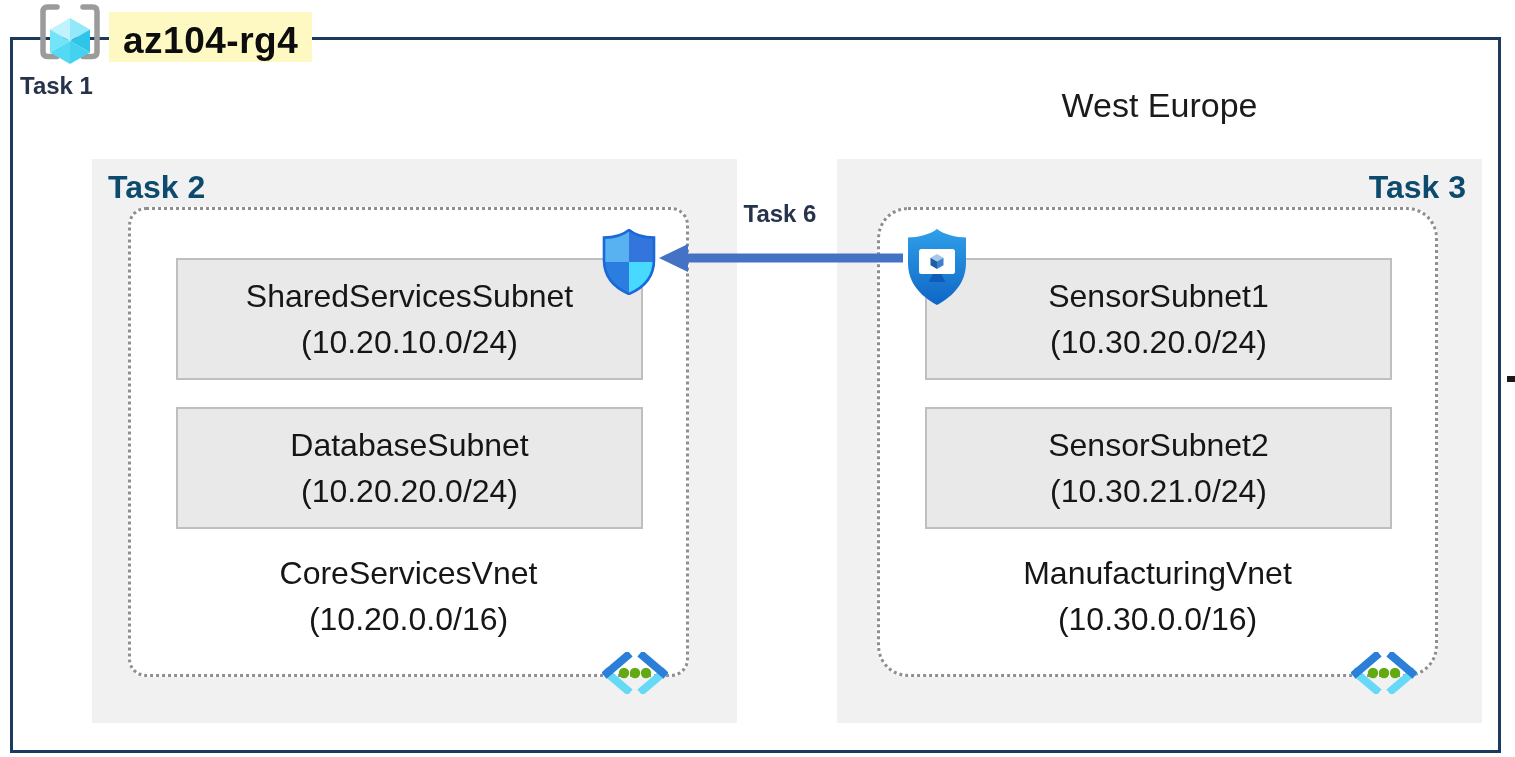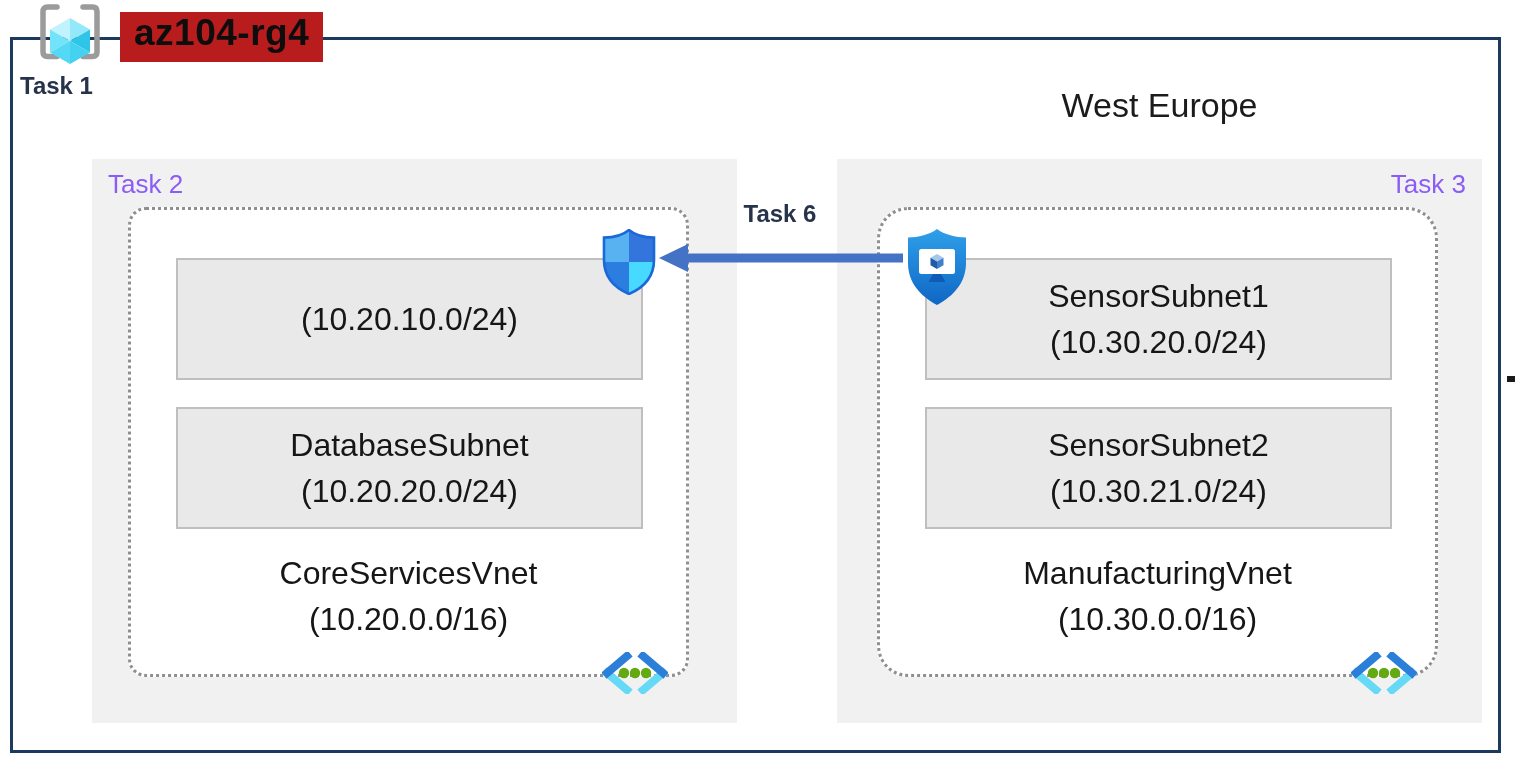--- a/index.html
+++ b/index.html
@@ -6,35 +6,35 @@
   #canvas{
     position:relative;width:1515px;height:757px;background:#ffffff;overflow:hidden;
     font-family:"Liberation Sans", sans-serif;color:#161616;
   }
   
   .outer-border{
     position:absolute;left:10px;top:37px;width:1491px;height:716px;
     border:3px solid #1c3a5e;box-sizing:border-box;z-index:1;background:transparent;
   }
   .rg-header{
-    position:absolute;left:120px;top:12px;height:50px;z-index:3;
-    background:#b91c1c;padding:0 14px;display:flex;align-items:flex-start;
+    position:absolute;left:109px;top:12px;height:50px;z-index:3;
+    background:#fef9c3;padding:0 14px;display:flex;align-items:flex-end;
   }
   .rg-title{font-size:37px;font-weight:700;color:#0d0d0d;letter-spacing:0.5px;}
   .rg-icon{position:absolute;left:38px;top:4px;z-index:2;}
   .task-label{position:absolute;font-size:24px;font-weight:700;color:#26334a;z-index:4;}
   .task1{left:20px;top:72px;}
   .task4{left:690px;top:200px;width:180px;text-align:center;}
   .region-label{position:absolute;top:86px;font-size:34px;font-weight:400;color:#1b1b1b;text-align:center;z-index:2;}
   .region-label.east{left:92px;width:645px;}
   .region-label.west{left:837px;width:645px;}
   .region-box{position:absolute;top:159px;width:645px;height:564px;background:#f1f1f1;z-index:2;}
   .region-box.left{left:92px;}
   .region-box.right{left:837px;}
-  .region-task{position:absolute;top:10px;font-size:26px;font-weight:400;color:#8b5cf6;}
+  .region-task{position:absolute;top:10px;font-size:32px;font-weight:700;color:#0c4a6e;}
   .region-task.tl{left:16px;}
   .region-task.tr{right:16px;}
   .vnet{
     position:absolute;top:207px;width:561px;height:470px;background:#ffffff;
     border:3px dotted #8f8f8f;border-radius:18px;box-sizing:border-box;z-index:3;
   }
   .vnet.left{left:128px;}
   .vnet.right{left:877px;border-radius:31px;}
   .subnet{
     position:absolute;left:45px;width:467px;height:122px;background:#e9e9e9;
@@ -85,20 +85,21 @@
   <div class="region-box left">
     <div class="region-task tl">Task 2</div>
   </div>
 
   <div class="region-box right">
     <div class="region-task tr">Task 3</div>
   </div>
 
   <div class="vnet left">
     <div class="subnet s1">
+      <div class="line">SharedServicesSubnet</div>
       <div class="line">(10.20.10.0/24)</div>
     </div>
     <div class="subnet s2">
       <div class="line">DatabaseSubnet</div>
       <div class="line">(10.20.20.0/24)</div>
     </div>
     <div class="vnet-name">
       <div class="line">CoreServicesVnet</div>
       <div class="line">(10.20.0.0/16)</div>
     </div>

